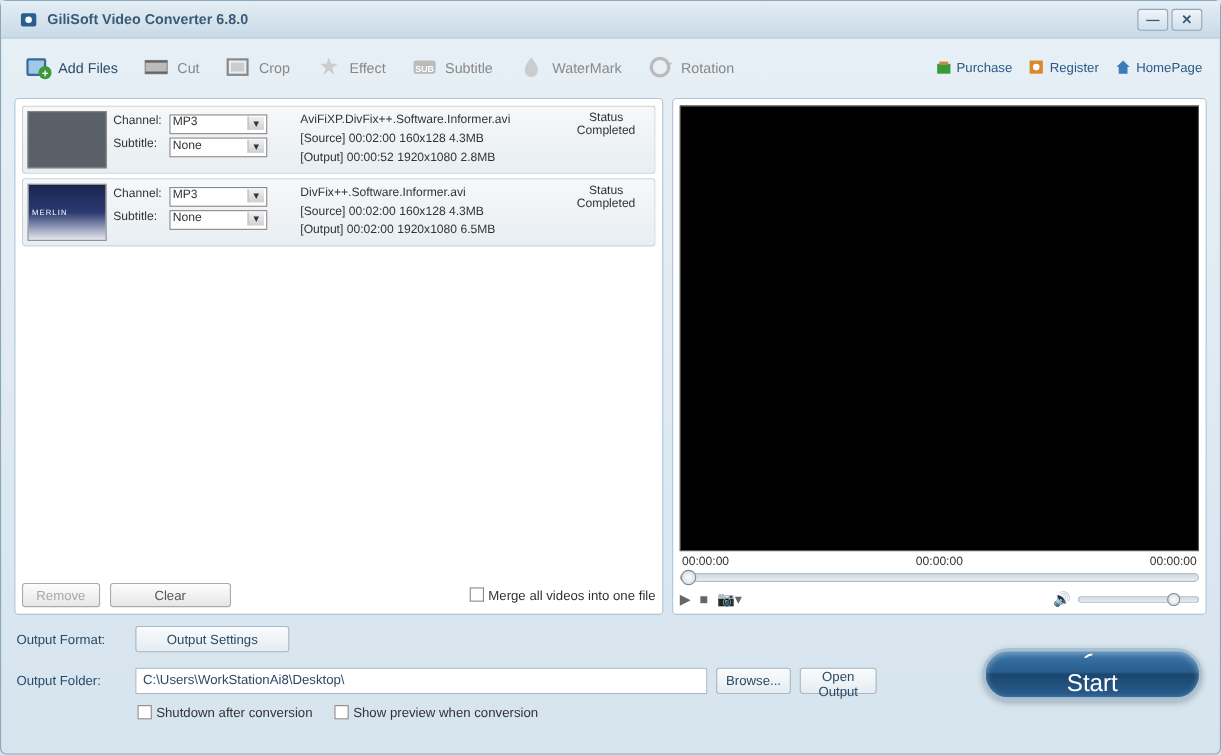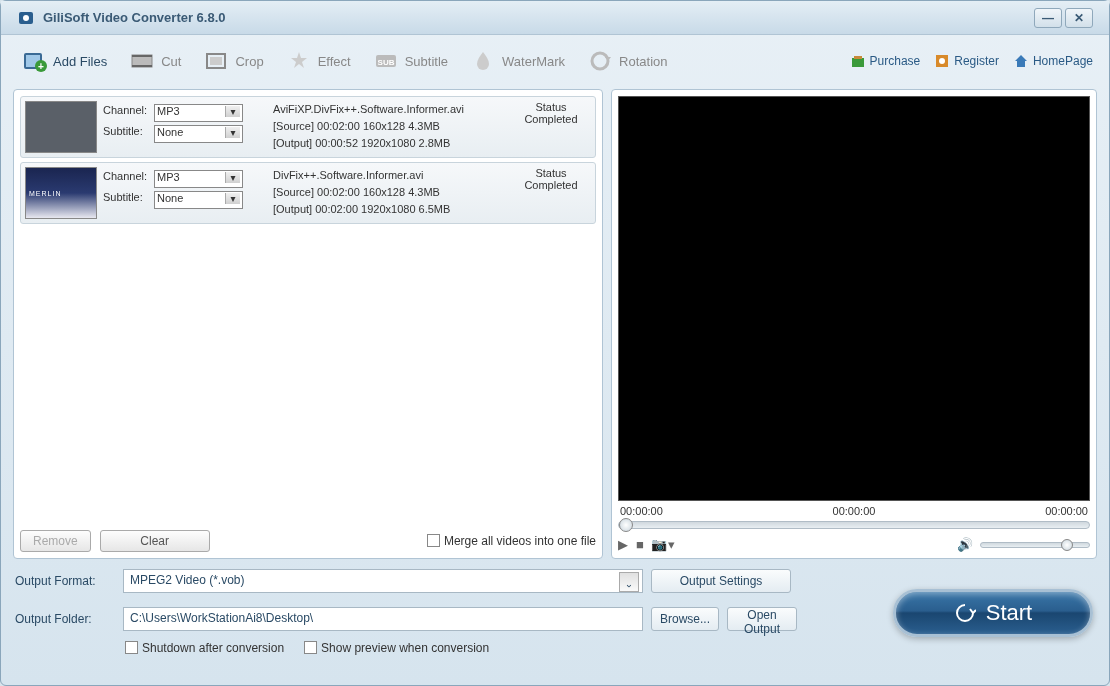--- a/index.html
+++ b/index.html
@@ -191,21 +191,21 @@
 .sidebtn.small { width: 68px; }
 
 .startbtn {
   position:absolute; right: 16px; bottom: 48px;
   width: 200px; height: 48px;
   border-radius: 24px;
   background: linear-gradient(to bottom, #3976a8 0%, #2a5e8e 45%, #1a4670 50%, #2a5e8e 100%);
   border: 3px solid #a8c0d4;
   box-shadow: inset 0 2px 6px rgba(255,255,255,.4), 0 2px 6px rgba(0,0,0,.25);
   display:flex; align-items:center; justify-content:center; gap:10px;
-  color:#fff; font-size: 22px;
+  color:#fff; font-size: 22px; flex-direction: column;
 }
 
 .checkrow { display:flex; gap: 20px; padding-left: 110px; font-size:12px; color:#2a4a65; margin-top: -4px; }
 </style>
 </head>
 <body>
 
 <div class="window">
 
   <div class="titlebar">
@@ -390,21 +390,20 @@
               <div class="knob"></div>
             </div>
         </div>
       </div>
     </div>
   </div>
 
   <div class="bottom">
     <div class="formrow">
       <span class="lbl">Output Format:</span>
-      <div class="txtbox combo"><span>MPEG2 Video (*.vob)</span></div>
       <button class="sidebtn">Output Settings</button>
     </div>
     <div class="formrow">
       <span class="lbl">Output Folder:</span>
       <div class="txtbox"><span>C:\Users\WorkStationAi8\Desktop\</span></div>
       <button class="sidebtn small">Browse...</button>
       <button class="sidebtn small" style="width:70px">Open Output</button>
     </div>
     <div class="checkrow">
       <div class="chk">

